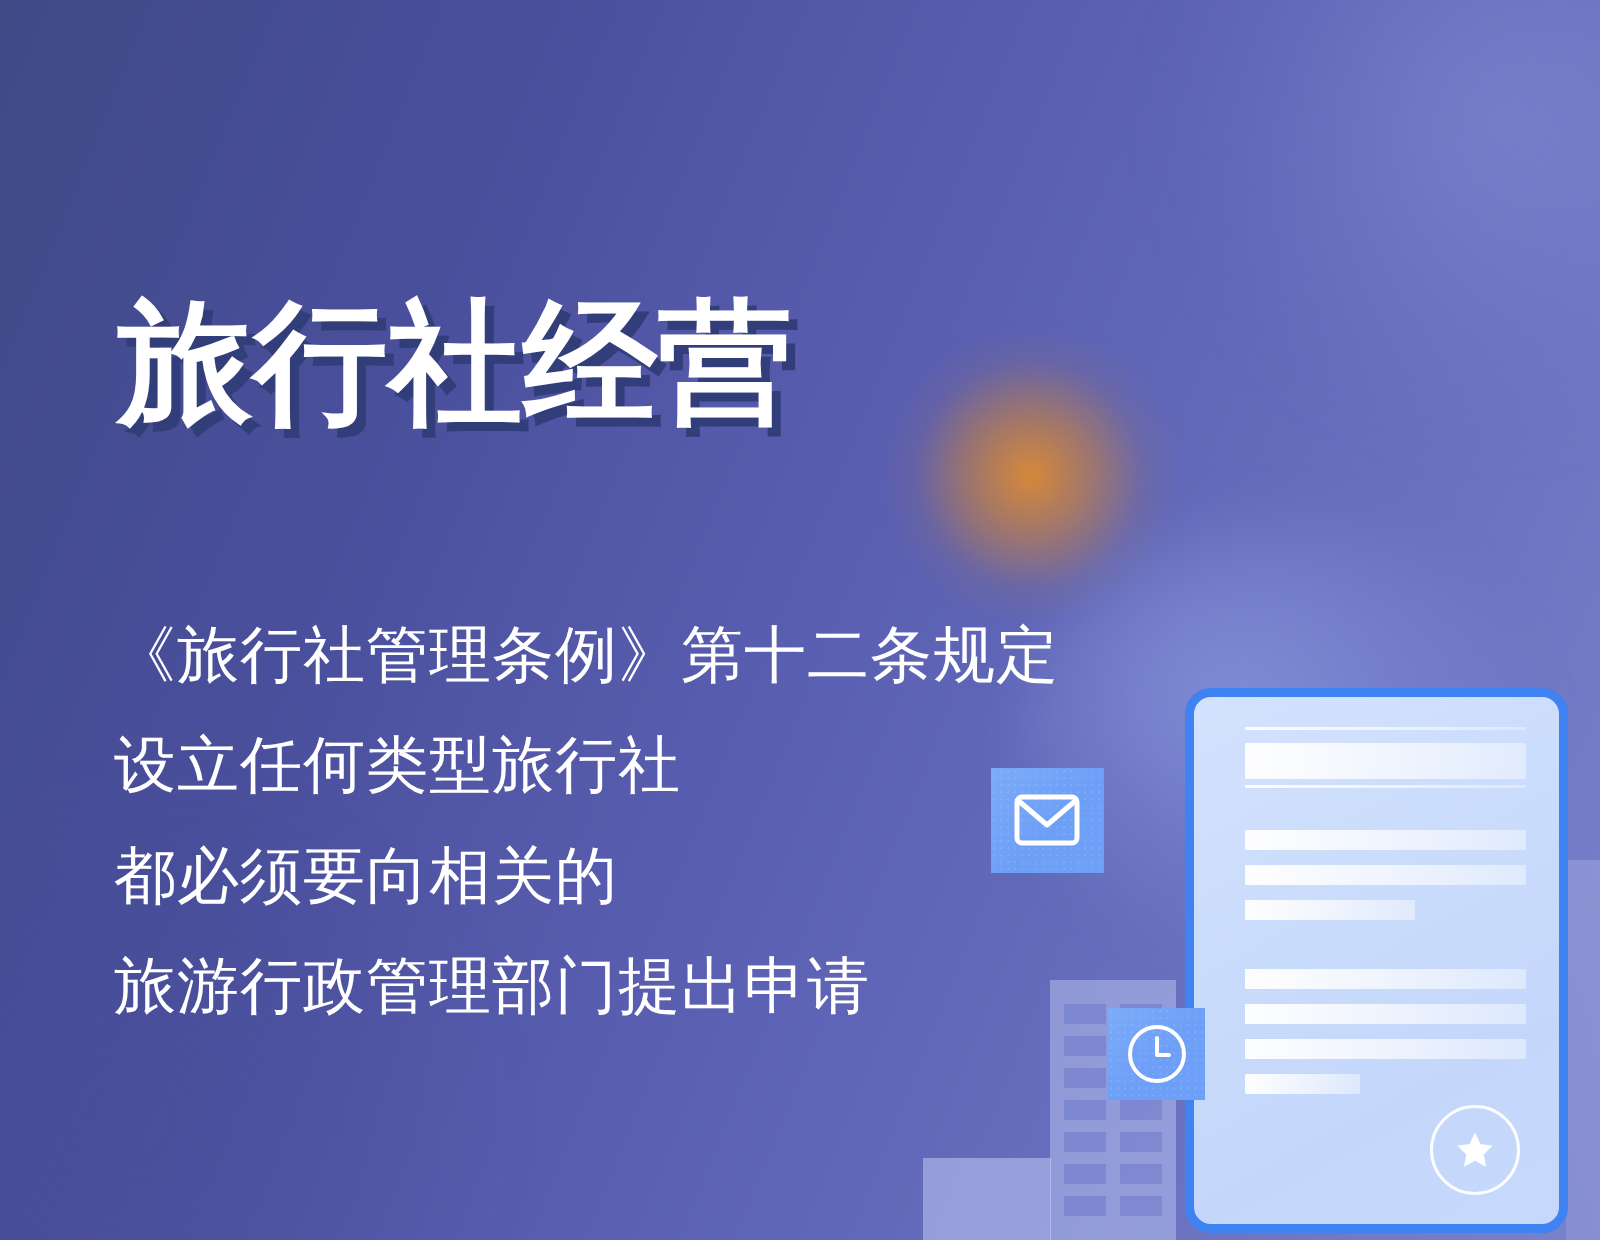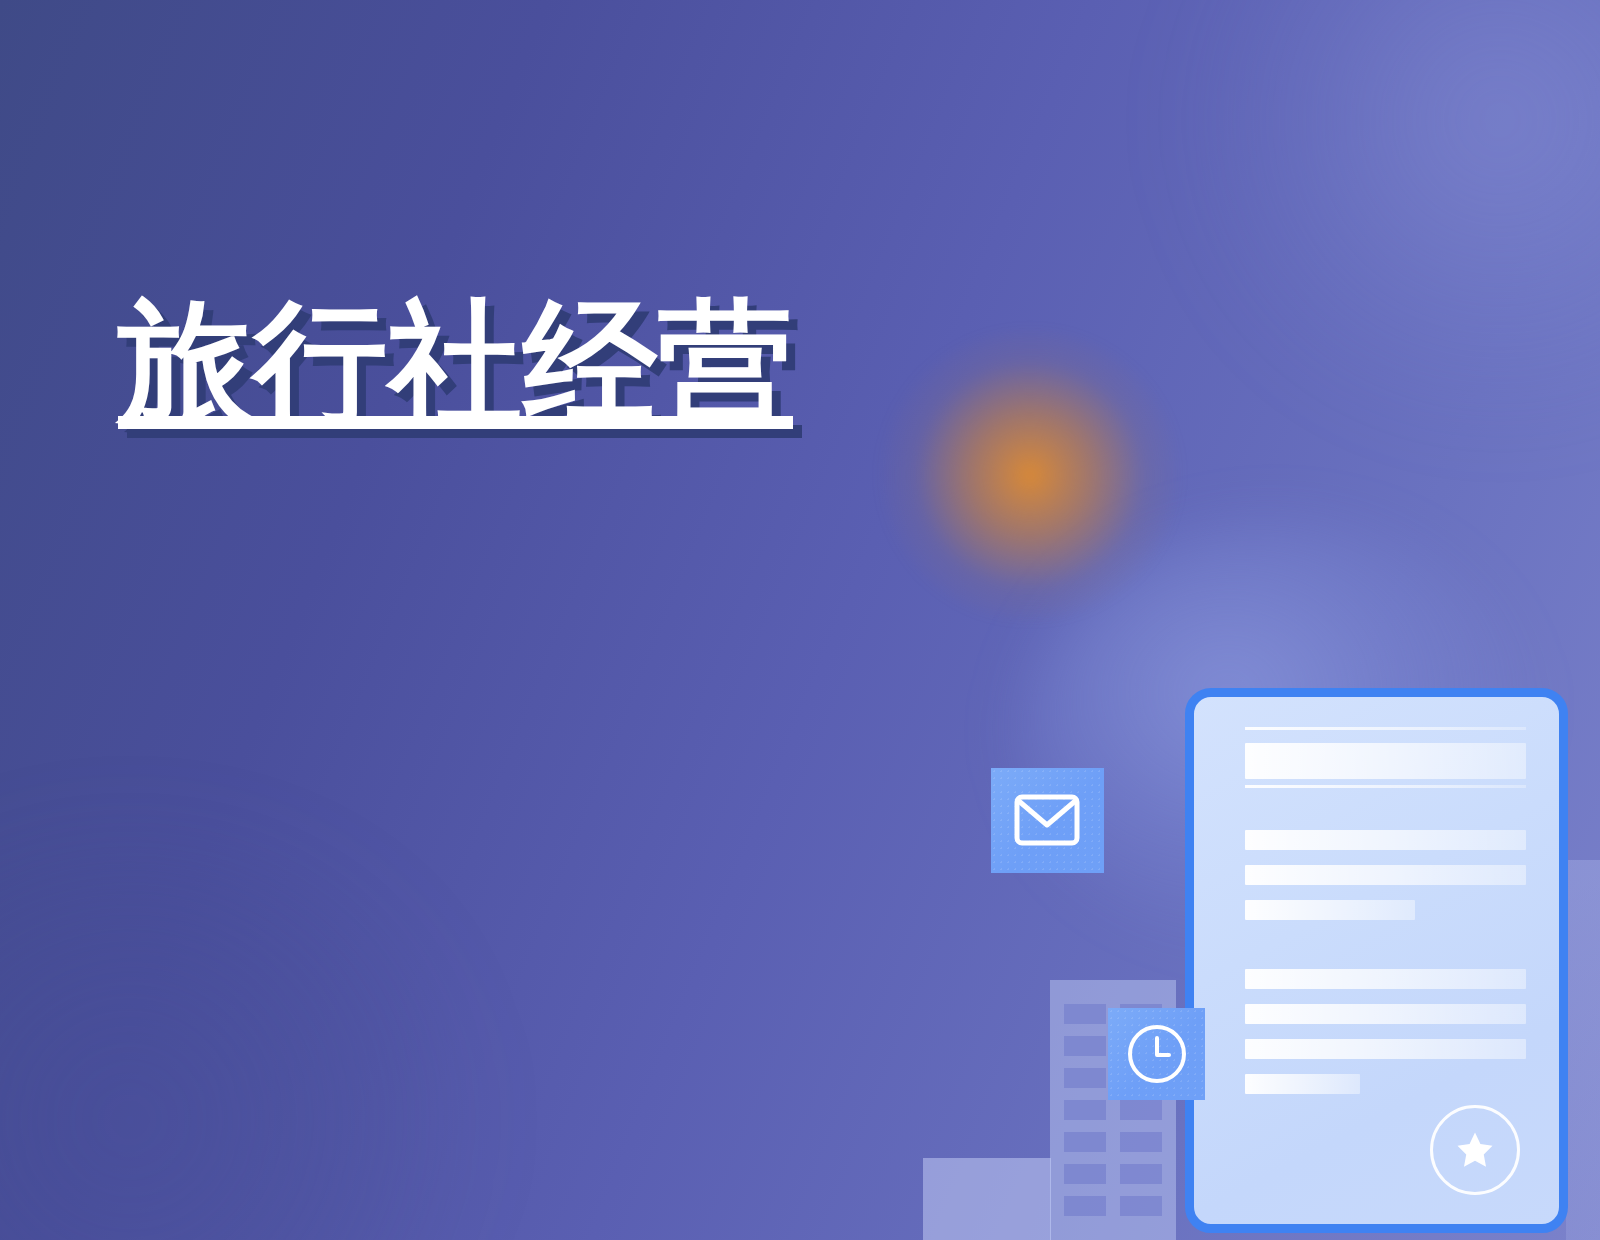--- a/index.html
+++ b/index.html
@@ -54,21 +54,20 @@
     left: 118px;
     top: 178px;
     width: 1080px;
     color: #ffffff;
     font-size: 134px;
     line-height: 1.42;
     font-weight: 700;
     letter-spacing: 1px;
     text-shadow: 9px 9px 0 #323e79;
     white-space: nowrap;
-    text-decoration: underline;
   }
   .heading .hl { display: block; }
   .heading .hl2 { margin-left: -16px; }
 
   
   .body-copy {
     position: absolute;
     left: 114px;
     top: 600px;
     width: 1050px;
@@ -226,14 +225,20 @@
         <path d="M31 15 L31 32 L43 32" fill="none" stroke="#ffffff" stroke-width="4" stroke-linecap="round" stroke-linejoin="round"></path>
       </svg>
     </div>
 
   </div>
 
   <h1 class="heading">
     <span class="hl">旅行社经营</span>
   </h1>
 
+  <div class="body-copy">
+    <span class="bl">《旅行社管理条例》第十二条规定</span>
+    <span class="bl">设立任何类型旅行社</span>
+    <span class="bl">都必须要向相关的</span>
+    <span class="bl">旅游行政管理部门提出申请</span>
+  </div>
 
 </div>
 
 </body></html>

